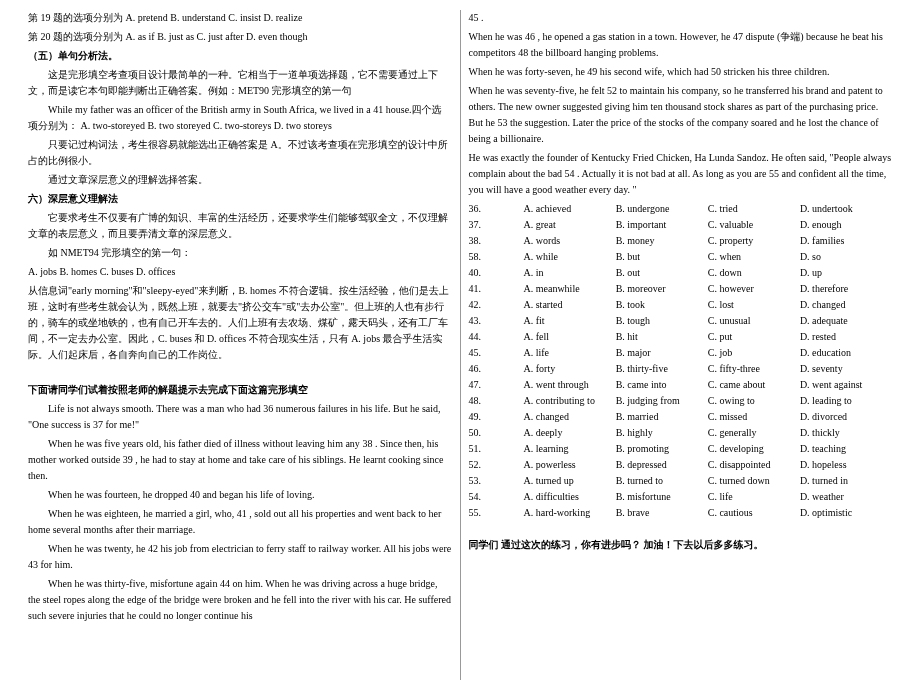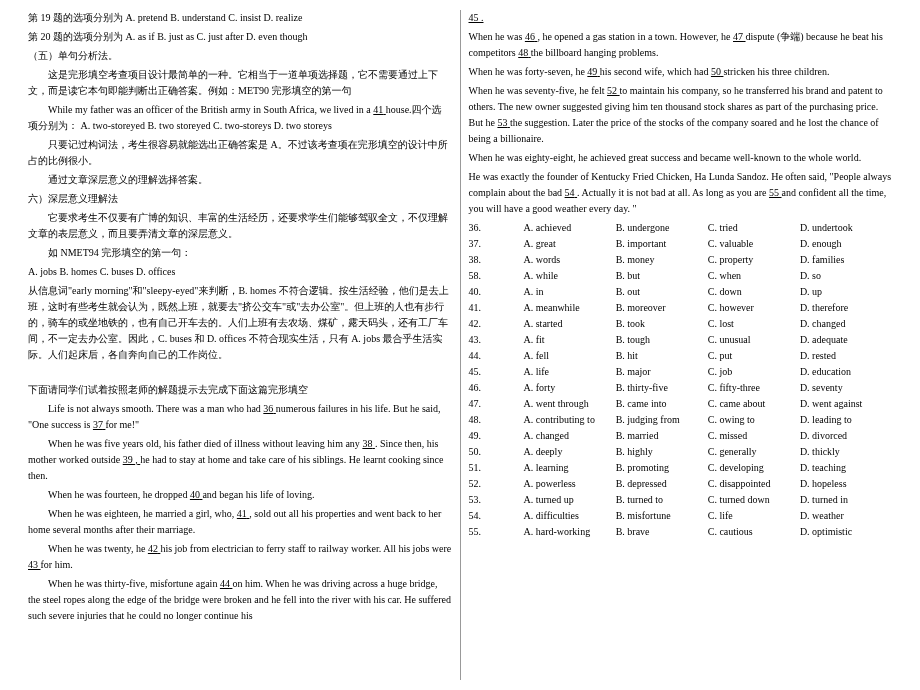--- a/index.html
+++ b/index.html
@@ -1,21 +1,21 @@
 <!DOCTYPE html>
 <html><head>
 <meta charset="utf-8">
 <style>
 body{margin:0;padding:0;font-family:'SimSun','Times New Roman',serif;background:#fff}
 .page{width:920px;height:690px;display:flex;padding:10px 20px;box-sizing:border-box;font-size:10px;line-height:1.6;color:#000}
 .col{flex:1;padding:0 8px}
 .col-left{border-right:1px solid #999}
 p{margin:0 0 3px}
-.u{text-decoration:underline}
-.bold{font-weight:normal}
+.u{}
+.bold{font-weight:bold}
 .indent{text-indent:2em}
 .opt-row{display:flex}
 .opt-row .num{width:55px}
 .opt-row .o{flex:1}
 </style>
 </head>
 <body>
 
 <div class="page">
   <div class="col col-left">
@@ -41,21 +41,20 @@
     <p class="indent"><span>When he was eighteen, he married a girl, who, </span><span class="u">    <span>41</span>    </span><span> , sold out all his properties and went back to her home several months after their marriage.</span></p>
     <p class="indent"><span>When he was twenty, he </span><span class="u">    <span>42</span>    </span><span> his job from electrician to ferry staff to railway worker. All his jobs were </span><span class="u">    <span>43</span>    </span><span> for him.</span></p>
     <p class="indent"><span>When he was thirty-five, misfortune again </span><span class="u">    <span>44</span>    </span><span> on him. When he was driving across a huge bridge, the steel ropes along the edge of the bridge were broken and he fell into the river with his car. He suffered such severe injuries that he could no longer continue his</span></p>
   </div>
 
   <div class="col">
     <p><span class="u">45    .</span></p>
     <p><span>When he was </span><span class="u">    <span>46</span>    </span><span> , he opened a gas station in a town. However, he </span><span class="u">    <span>47</span>    </span><span> dispute (争端) because he beat his competitors </span><span class="u">    <span>48</span>    </span><span> the billboard hanging problems.</span></p>
     <p><span>When he was forty-seven, he </span><span class="u">    <span>49</span>    </span><span> his second wife, which had </span><span class="u">    <span>50</span>    </span><span> stricken his three children.</span></p>
     <p><span>When he was seventy-five, he felt </span><span class="u">    <span>52</span>    </span><span> to maintain his company, so he transferred his brand and patent to others. The new owner suggested giving him ten thousand stock shares as part of the purchasing price. But he </span><span class="u">    <span>53</span>    </span><span> the suggestion. Later the price of the stocks of the company soared and he lost the chance of being a billionaire.</span></p>
-    <p>When he was eighty-eight, he achieved great success and became well-known to the whole world.</p>
     <p><span>He was exactly the founder of Kentucky Fried Chicken, Ha Lunda Sandoz. He often said, "People always complain about the bad </span><span class="u">    <span>54</span>    </span><span> . Actually it is not bad at all. As long as you are </span><span class="u">    <span>55</span>    </span><span> and confident all the time, you will have a good weather every day. "</span></p>
 
     <div id="opts-container">
         <div class="opt-row">
           <span class="num">36.</span>
           <span class="o">A. achieved</span>
           <span class="o">B. undergone</span>
           <span class="o">C. tried</span>
           <span class="o">D. undertook</span>
         </div>
@@ -187,14 +186,15 @@
         </div>
         <div class="opt-row">
           <span class="num">55.</span>
           <span class="o">A. hard-working</span>
           <span class="o">B. brave</span>
           <span class="o">C. cautious</span>
           <span class="o">D. optimistic</span>
         </div>
       </div>
     <br>
+    <p class="bold">同学们 通过这次的练习，你有进步吗？ 加油！下去以后多多练习。</p>
   </div>
 </div>
 
 </body></html>

